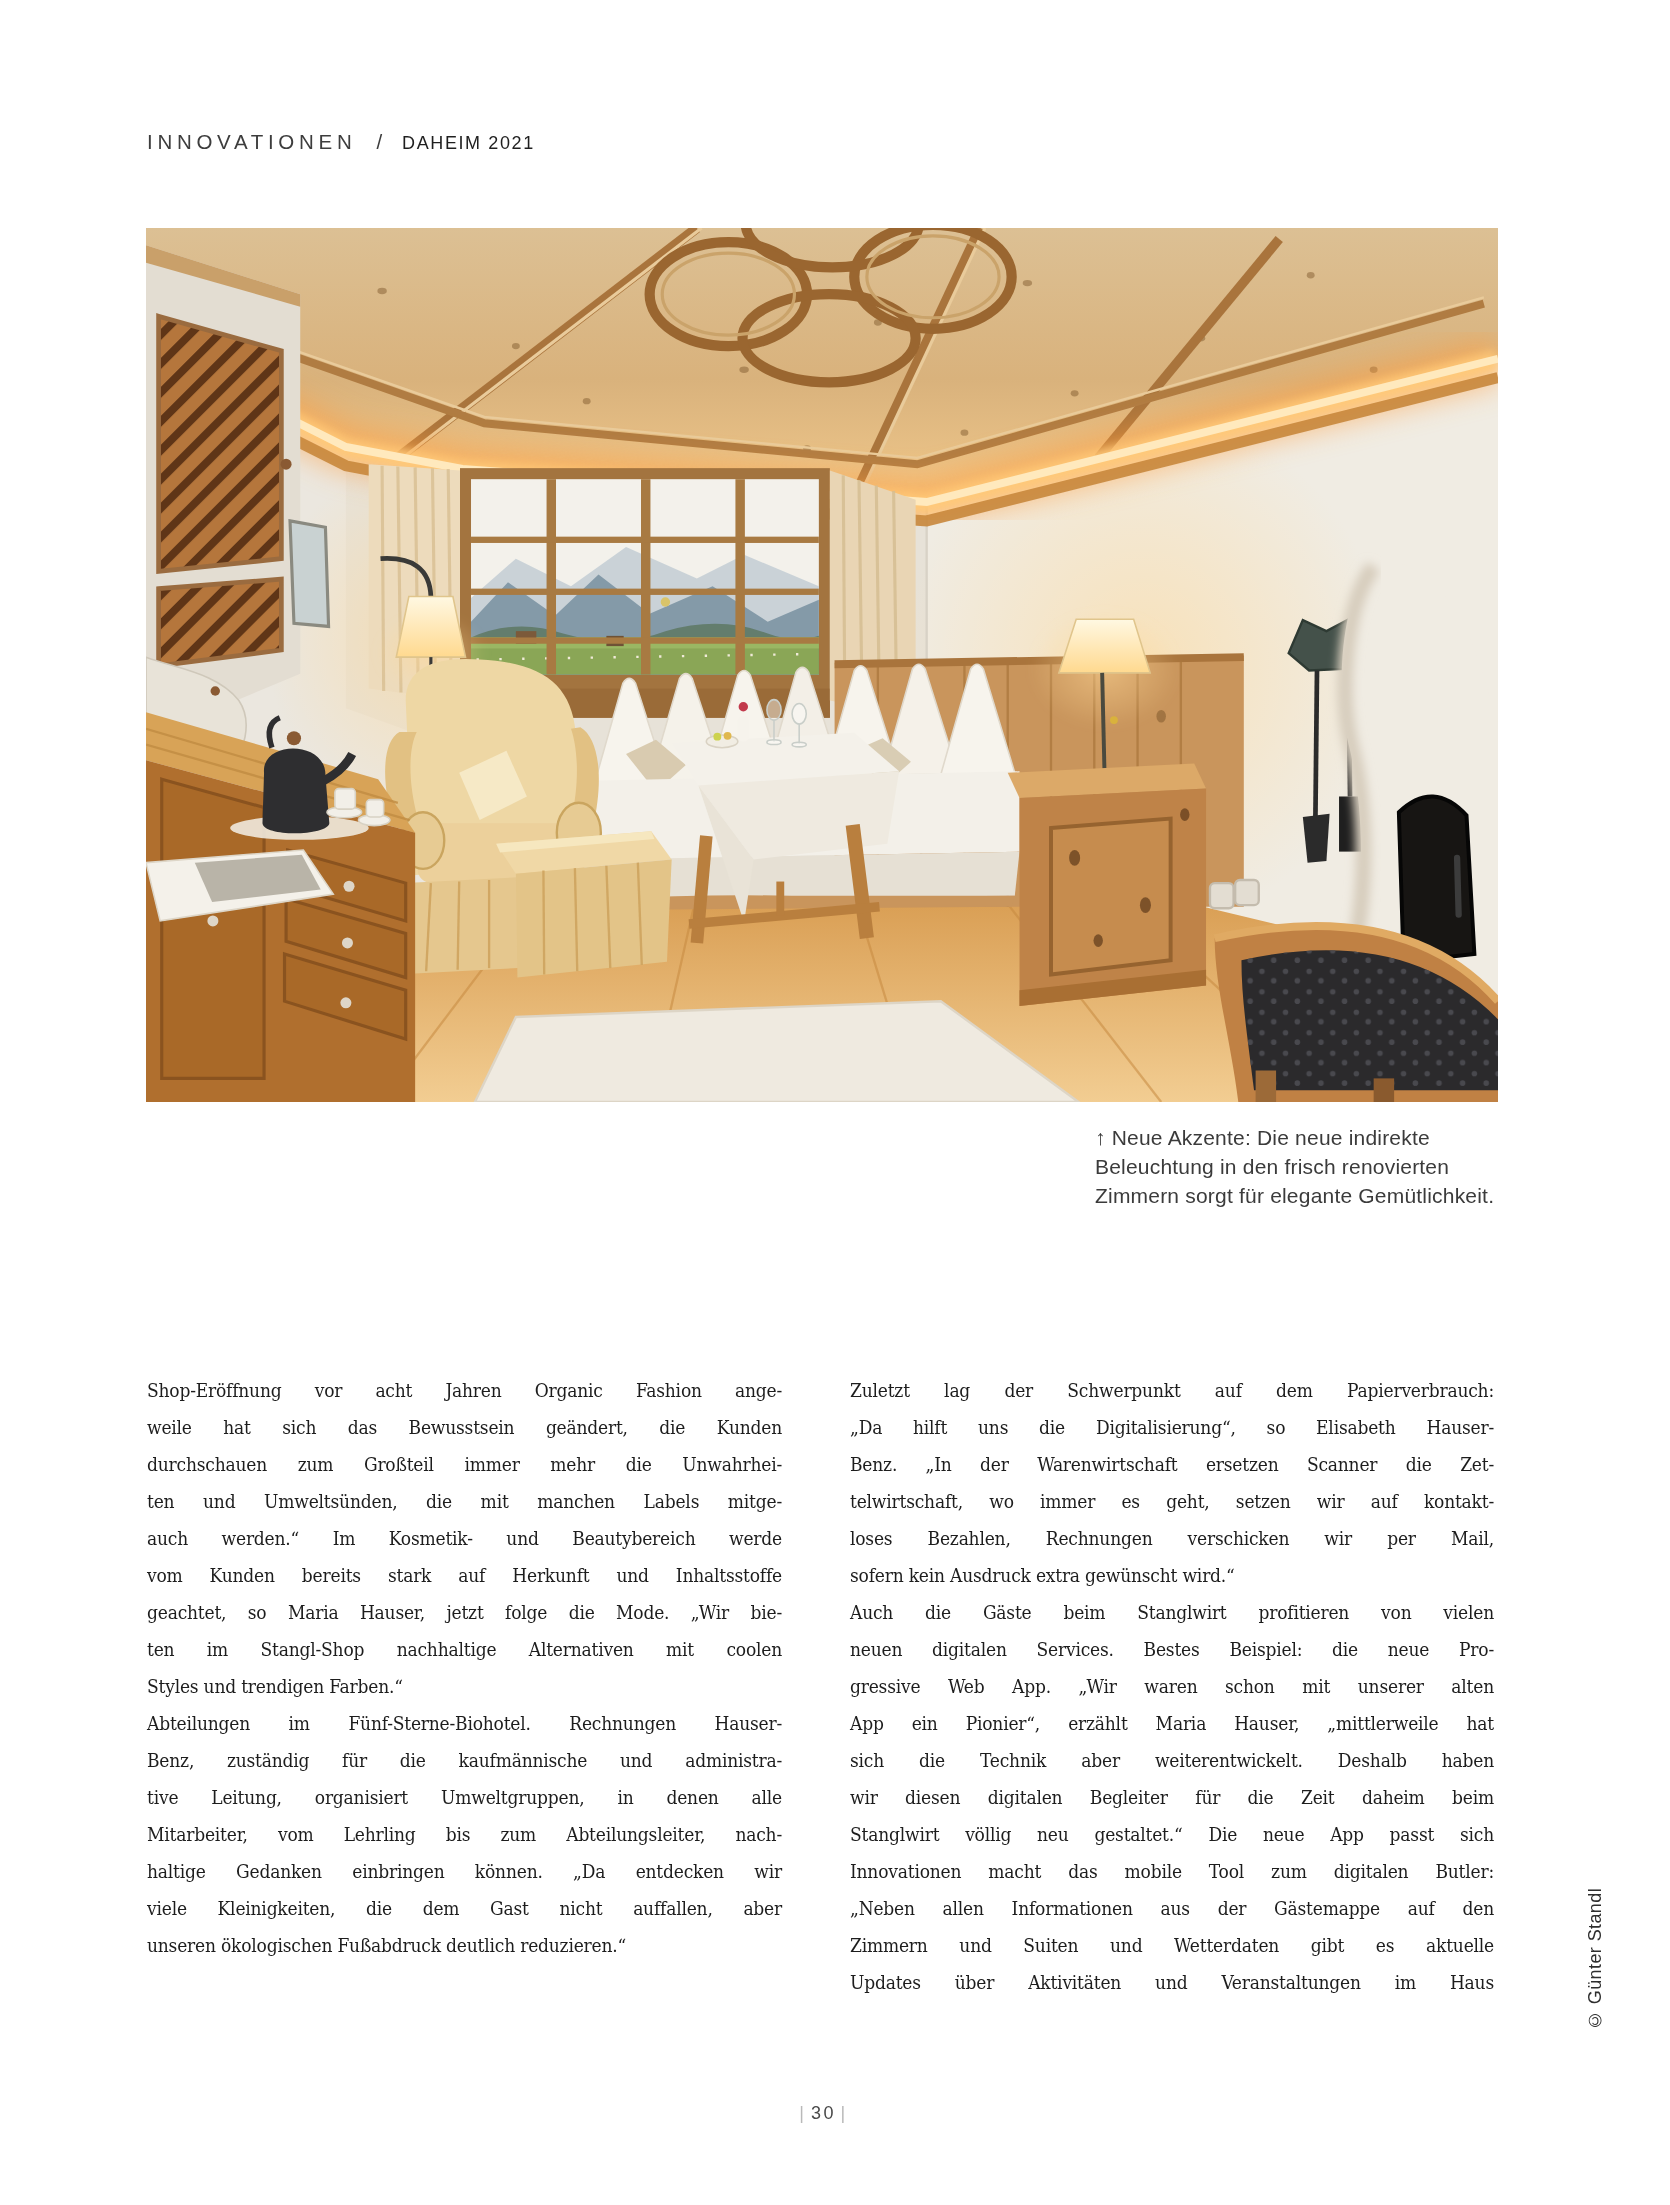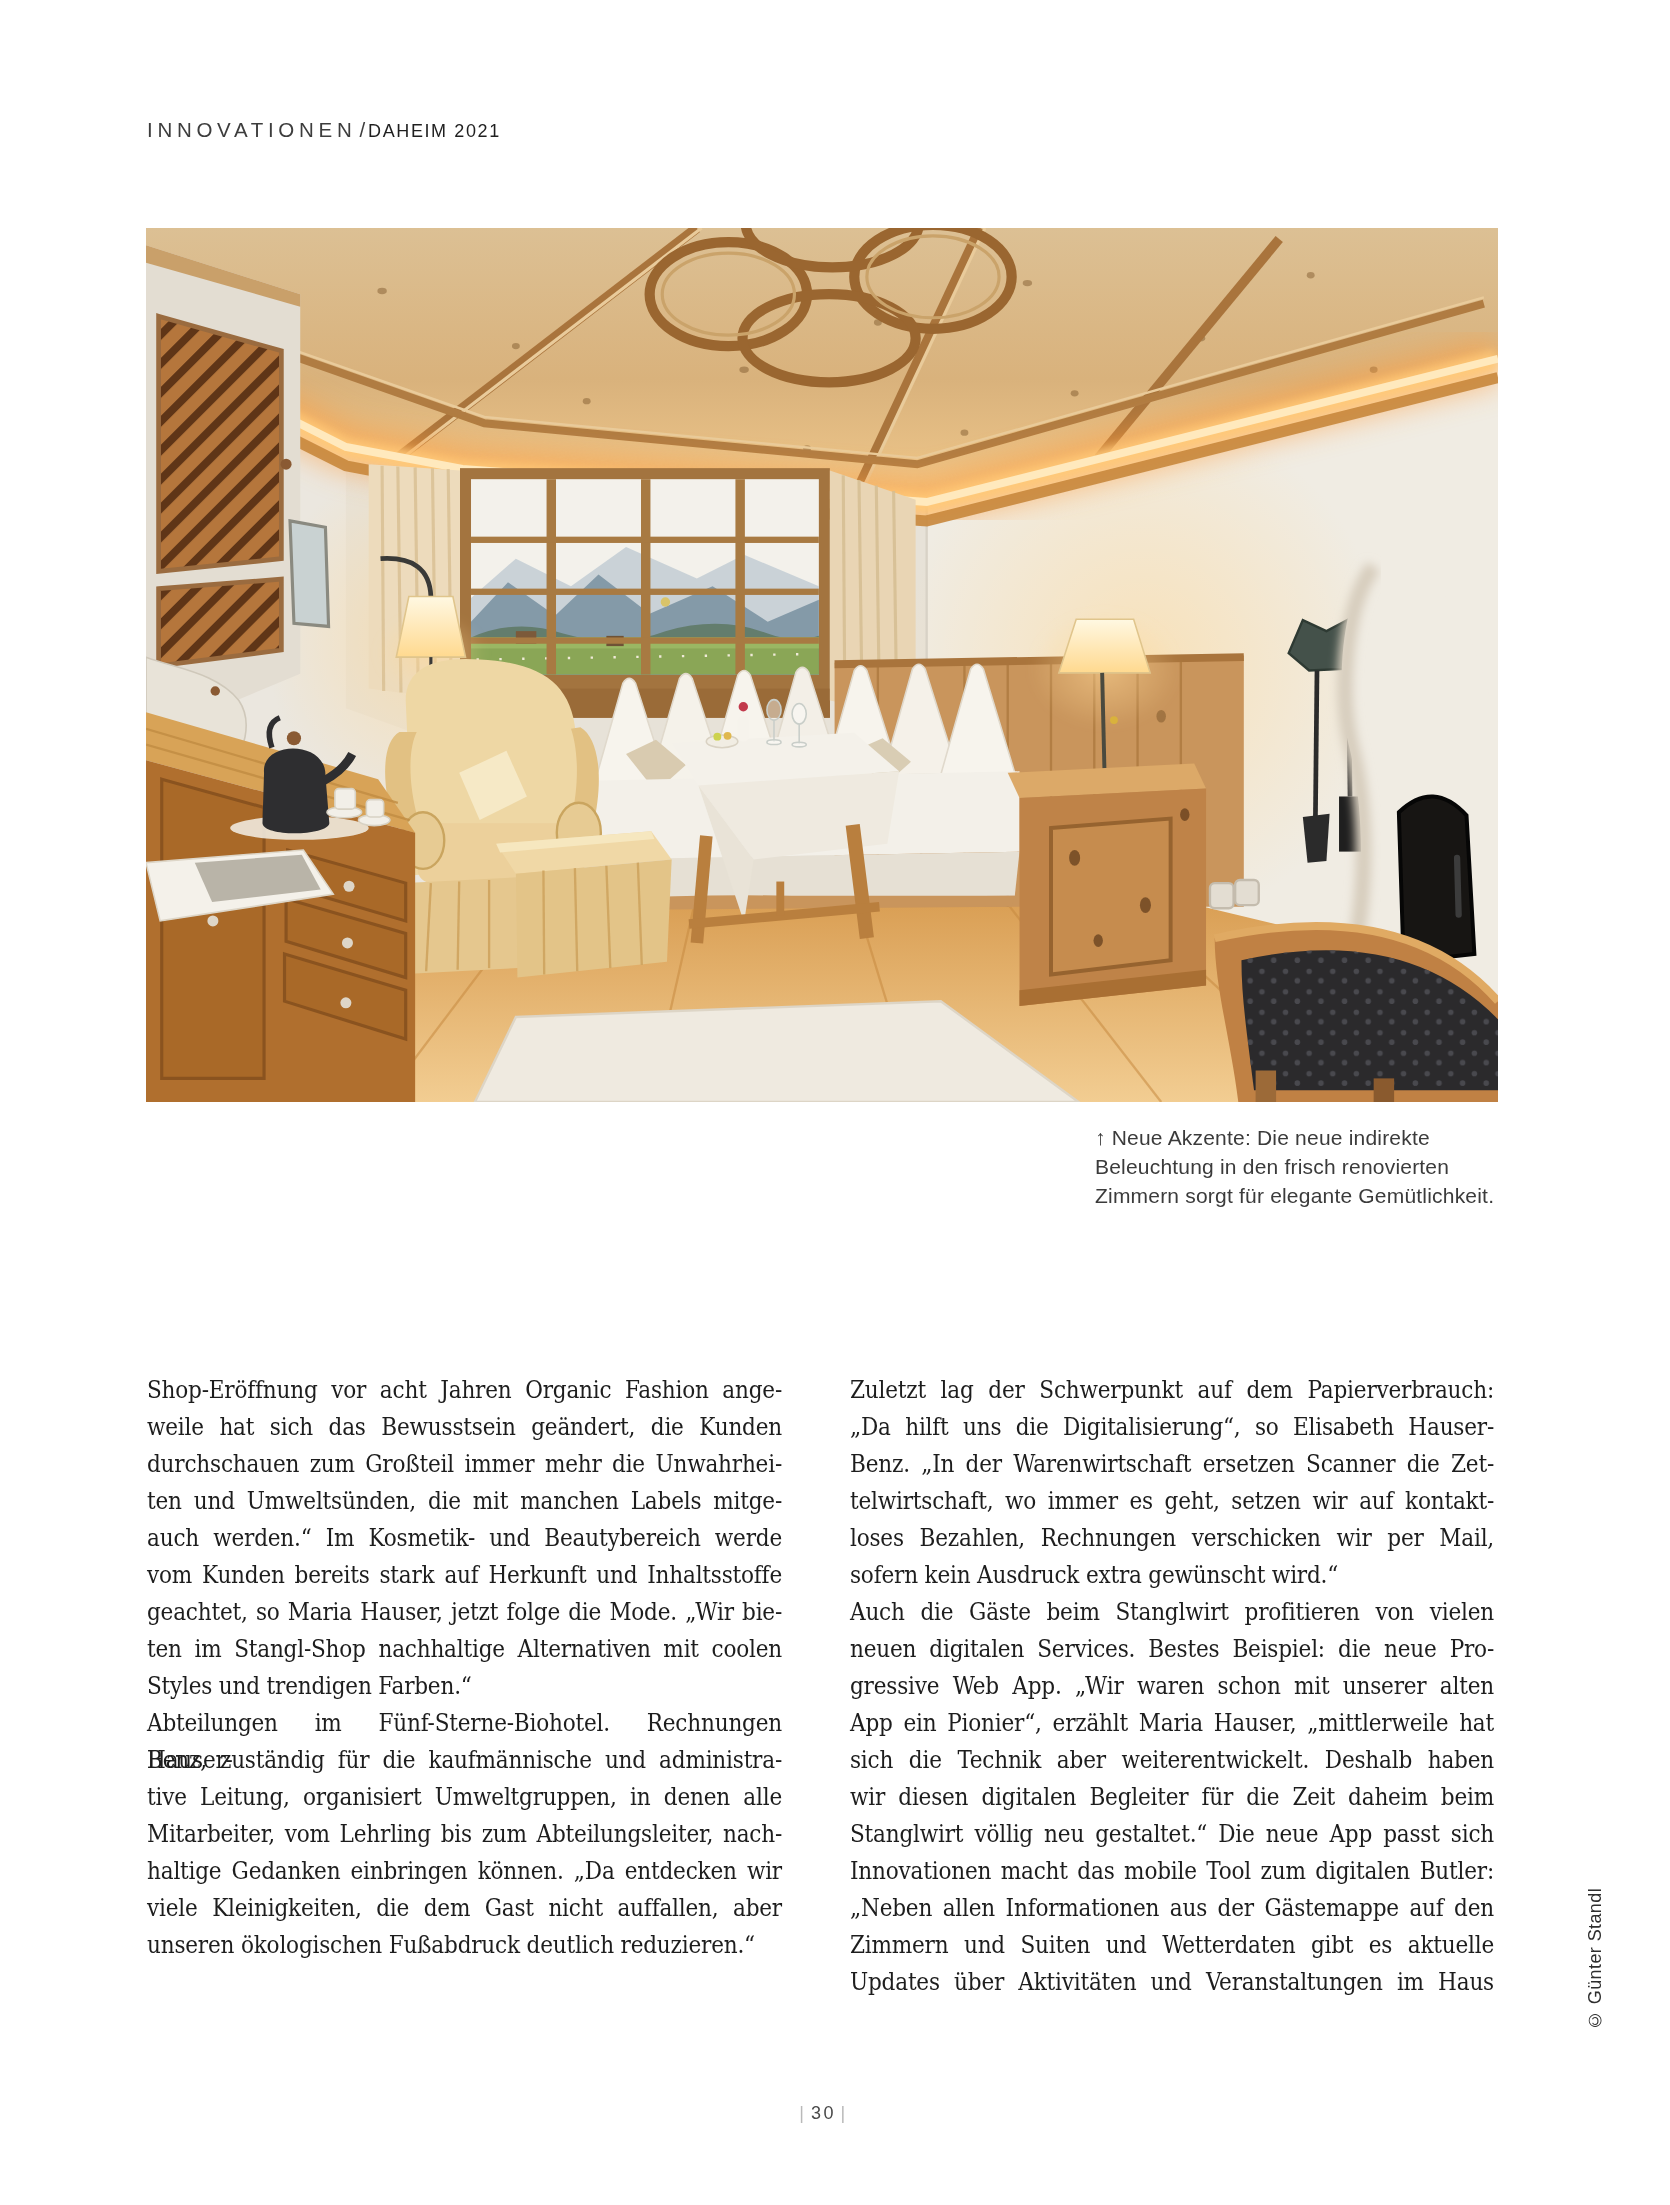--- a/index.html
+++ b/index.html
@@ -1,33 +1,33 @@
 <!DOCTYPE html>
 <html style="font-size:12.6px"><head>
 <meta charset="utf-8">
 <style>
   html,body{margin:0;padding:0;background:#ffffff;}
   .page{position:relative;width:1670px;height:2205px;background:#ffffff;overflow:hidden;
         font-family:"Liberation Sans",sans-serif;}
   
-  .kicker{position:absolute;left:147px;top:118px;display:flex;align-items:baseline;gap:3px;white-space:nowrap;}
+  .kicker{position:absolute;left:147px;top:130px;display:flex;align-items:baseline;gap:20px;white-space:nowrap;}
   .kicker .section{font-size:20.5px;font-weight:400;letter-spacing:4.7px;color:#3d3d3d;}
   .kicker .slash{font-size:20.5px;font-weight:300;color:#3d3d3d;}
   .kicker .issue{font-size:18px;font-weight:400;letter-spacing:1.6px;color:#1f1f1f;}
   
   .photo{position:absolute;left:146px;top:228px;width:1352px;height:874px;overflow:hidden;background:#e9e4db;}
   .photo svg{display:block;width:100%;height:100%;}
   
   .caption{position:absolute;left:1095px;top:1123px;width:406px;font-size:21px;line-height:29px;
            color:#3b3b3b;letter-spacing:0.2px;}
   
   .col{position:absolute;top:1372px;font-family:"DejaVu Serif Condensed","Liberation Serif",serif;}
   .col.left{left:147px;width:635px;}
   .col.right{left:850px;width:644px;}
-  .bodyline{height:37px;line-height:37px;font-size:24px;color:#1d1d1d;letter-spacing:-0.2px;
+  .bodyline{height:37px;line-height:37px;font-size:19px;color:#1d1d1d;letter-spacing:-0.2px;
             text-align:justify;text-align-last:justify;white-space:normal;}
   .bodyline.last{text-align-last:left;}
   
   .pagenum{position:absolute;left:147px;top:2103px;width:1353px;text-align:center;font-size:18px;
            color:#4a4a4a;letter-spacing:2.4px;}
   .pagenum .bar{color:#b9b9b9;font-weight:300;padding:0 4.7px;}
   
   .credit{position:absolute;left:1585px;top:1857px;height:173px;writing-mode:vertical-rl;
           transform:rotate(180deg);font-size:18px;color:#2e2e2e;letter-spacing:0.4px;white-space:nowrap;}
 </style>

